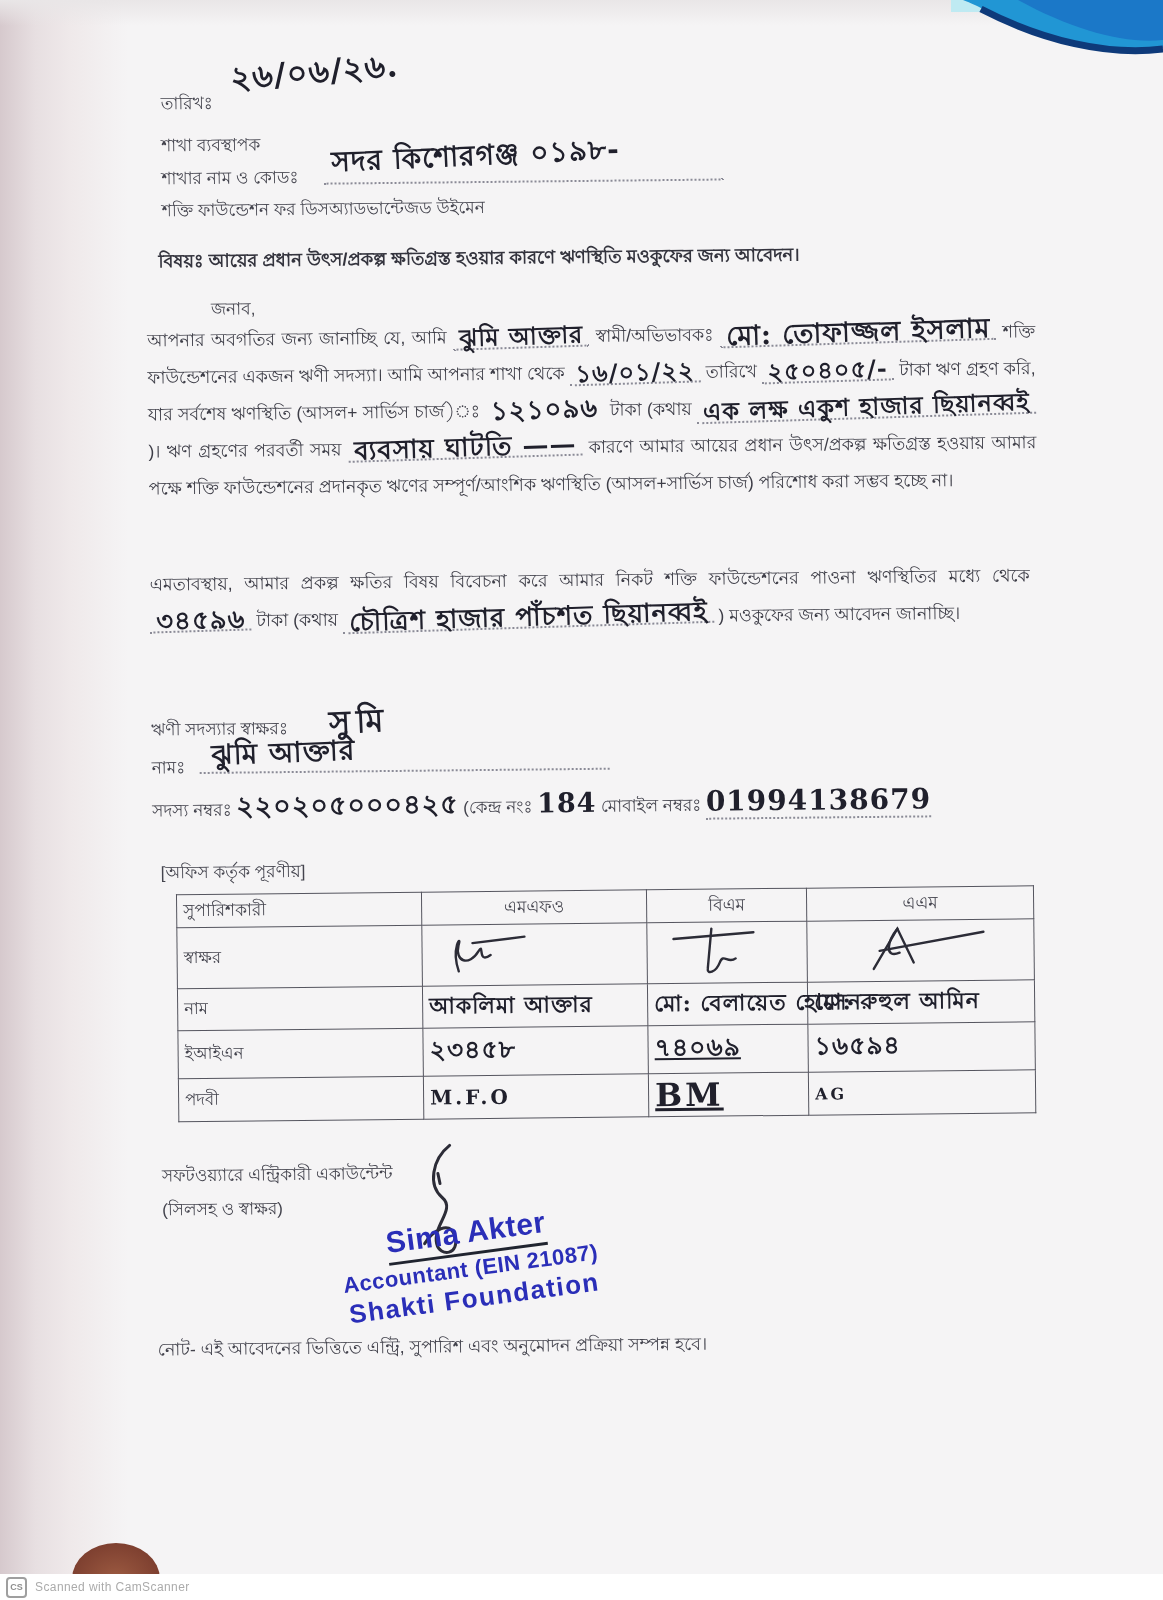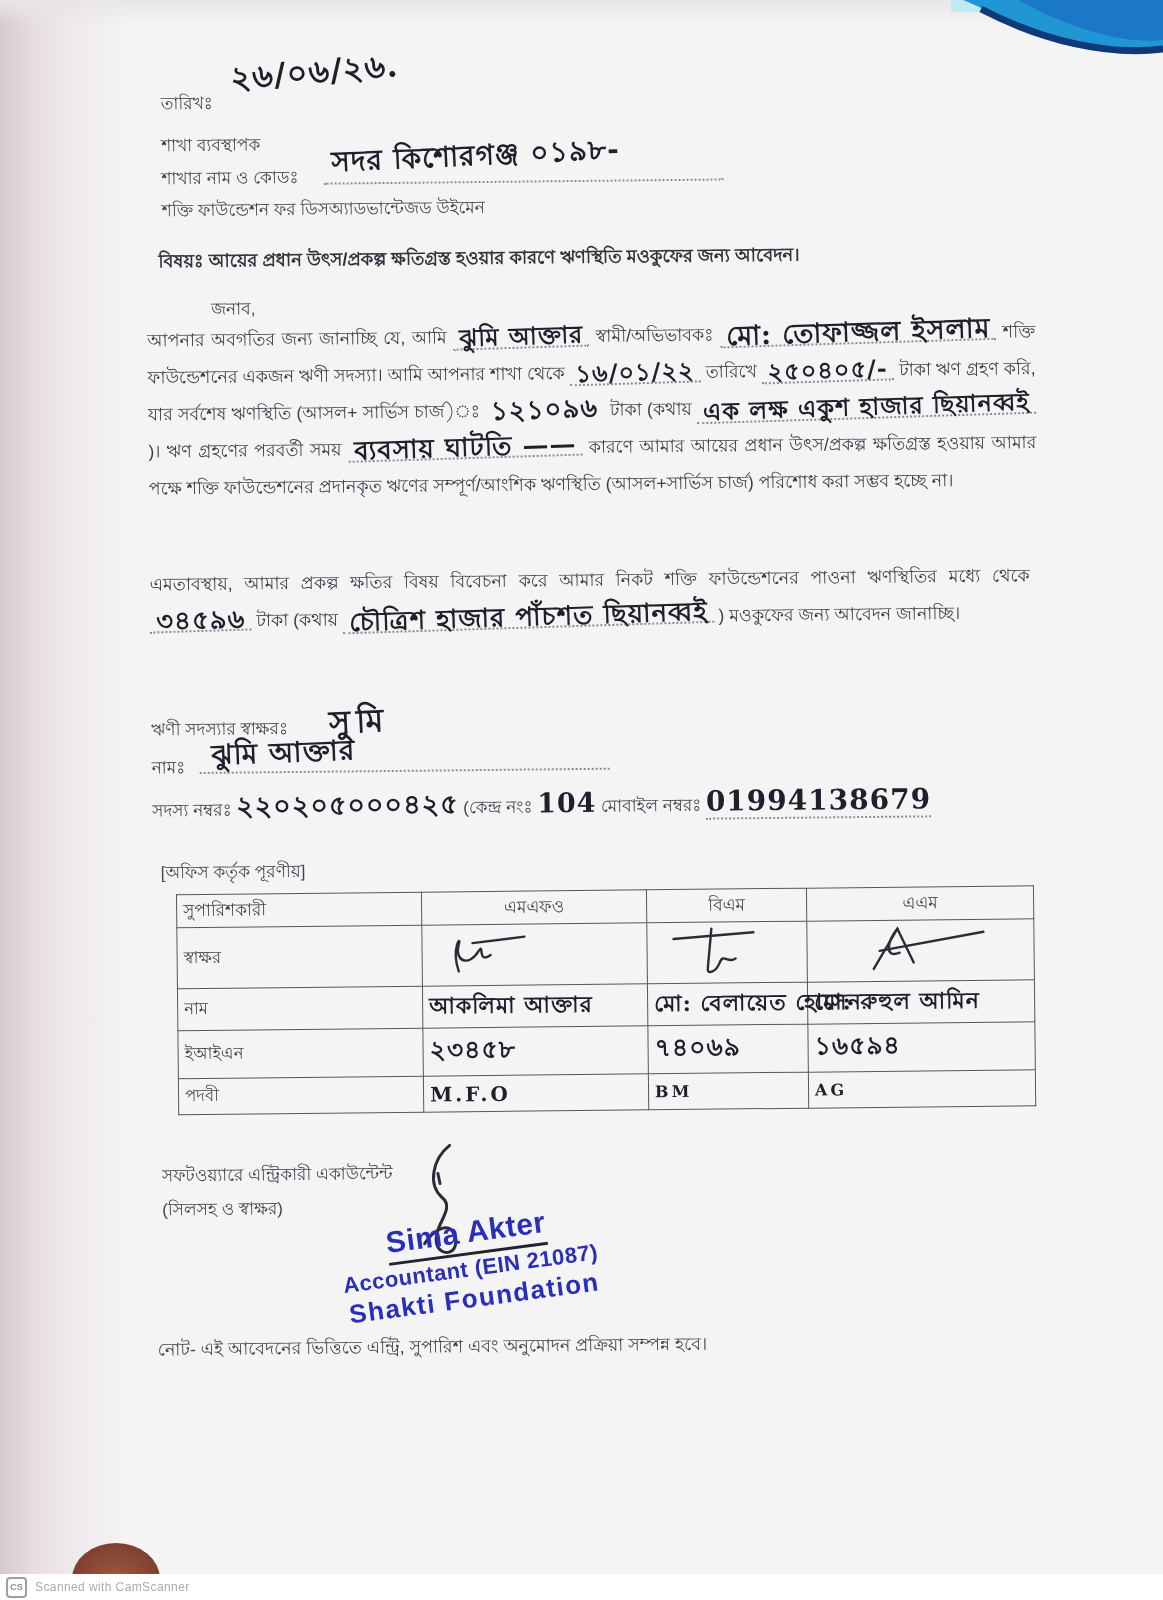--- a/index.html
+++ b/index.html
@@ -128,21 +128,21 @@
   <div class="abs lbl" style="left:152px;top:712px;">ঋণী সদস্যার স্বাক্ষরঃ</div>
   <div class="abs hw" style="left:330px;top:694px;font-size:32px;letter-spacing:6px;transform:rotate(-2deg);">সুমি</div>
   <div class="abs lbl" style="left:152px;top:750px;">নামঃ</div>
   <div class="abs blank" style="left:200px;top:748px;width:410px;height:20px;"></div>
   <div class="abs hw" style="left:212px;top:728px;font-size:28px;transform:rotate(-1.5deg);">ঝুমি আক্তার</div>
 
   <div class="abs" style="left:152px;top:782px;white-space:nowrap;">
     <span class="lbl">সদস্য নম্বরঃ</span>
     <span class="hw" style="font-size:27px;">২২০২০৫০০০৪২৫</span>
     <span class="lbl">(কেন্দ্র নংঃ</span>
-    <span class="hw" style="font-size:27px;">104</span>
+    <span class="hw" style="font-size:27px;">184</span>
     <span class="lbl">মোবাইল নম্বরঃ</span>
     <span class="hw blank" style="font-size:28px;">01994138679</span>
   </div>
 
   <div class="abs lbl" style="left:160px;top:855px;">[অফিস কর্তৃক পূরণীয়]</div>
 
   <table class="office abs" style="left:175px;top:890px;width:857px;">
     <colgroup>
         <col style="width:245px;">
         <col style="width:225px;">
@@ -180,27 +180,27 @@
     </tr>
     <tr style="height:32px;">
       <td class="rowlab">নাম</td>
       <td class="hwcell"><span class="hw hw-sm">আকলিমা আক্তার</span></td>
       <td class="hwcell"><span class="hw hw-sm">মো: বেলায়েত হোসেন</span></td>
       <td class="hwcell"><span class="hw hw-sm">মো: রুহুল আমিন</span></td>
     </tr>
     <tr style="height:32px;">
       <td class="rowlab">ইআইএন</td>
       <td class="hwcell"><span class="hw" style="font-size:25px;text-align:right;">২৩৪৫৮</span></td>
-      <td class="hwcell"><span class="hw" style="font-size:25px;">৭৪০৬৯</span></td>
+      <td class="hwcell"><span class="hw" style="font-size:25px;text-decoration:underline;">৭৪০৬৯</span></td>
       <td class="hwcell"><span class="hw" style="font-size:25px;">১৬৫৯৪</span></td>
     </tr>
     <tr style="height:36px;">
       <td class="rowlab">পদবী</td>
       <td class="hwcell"><span class="hw" style="font-size:20px;letter-spacing:3px;">M.F.O</span></td>
-      <td class="hwcell"><span class="hw" style="font-size:16px;letter-spacing:3px;">BM</span></td>
+      <td class="hwcell"><span class="hw" style="font-size:32px;letter-spacing:3px;text-decoration:underline;">BM</span></td>
       <td class="hwcell"><span class="hw" style="font-size:16px;letter-spacing:3px;">AG</span></td>
     </tr>
   </tbody>
     </table>
 
   <div class="abs lbl" style="left:158px;top:1158px;">সফটওয়্যারে এন্ট্রিকারী একাউন্টেন্ট</div>
   <div class="abs lbl" style="left:158px;top:1192px;">(সিলসহ ও স্বাক্ষর)</div>
 
   <svg class="abs sig" style="left:398px;top:1138px;" width="90" height="140" viewBox="0 0 90 140">
     <path d="M48,6 C30,20 26,46 40,58 C54,70 30,86 34,104 C37,118 58,116 52,96 C47,80 30,92 22,104" style="stroke-width:3;"></path>

